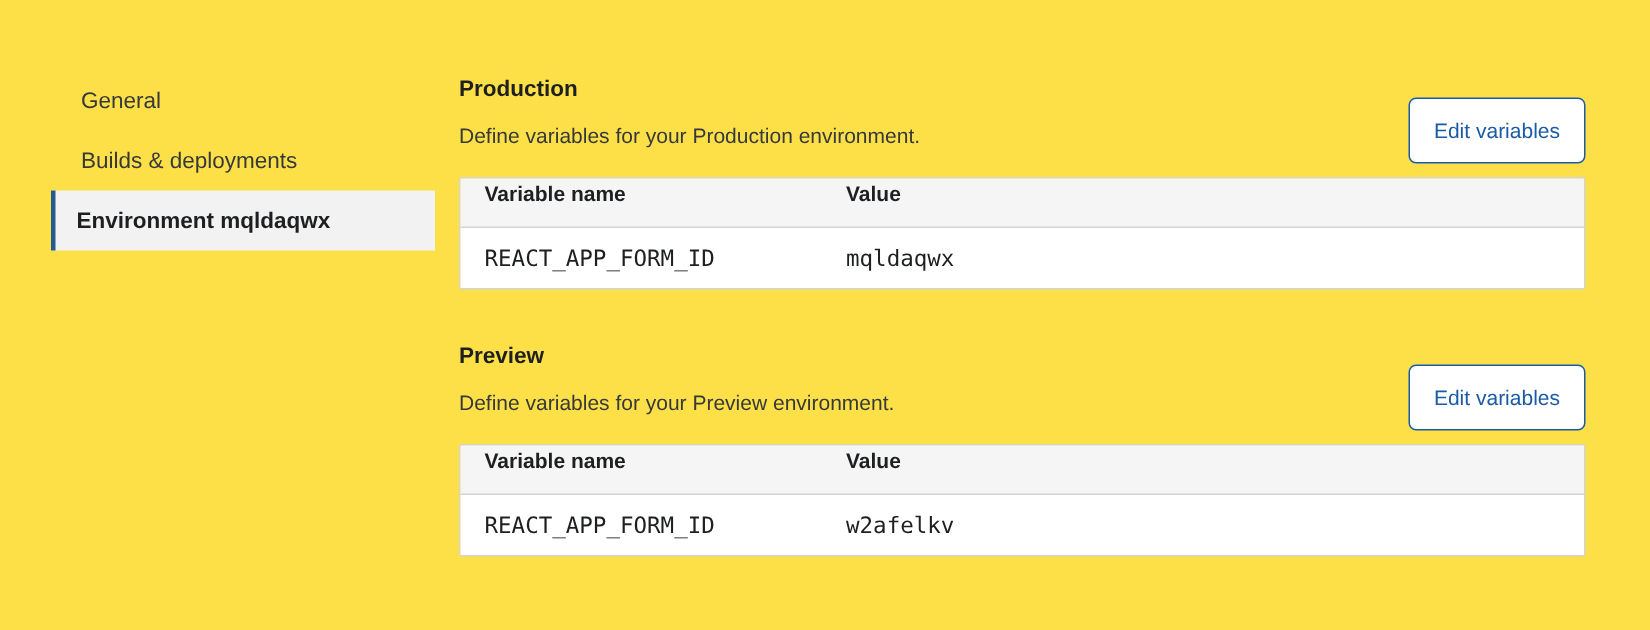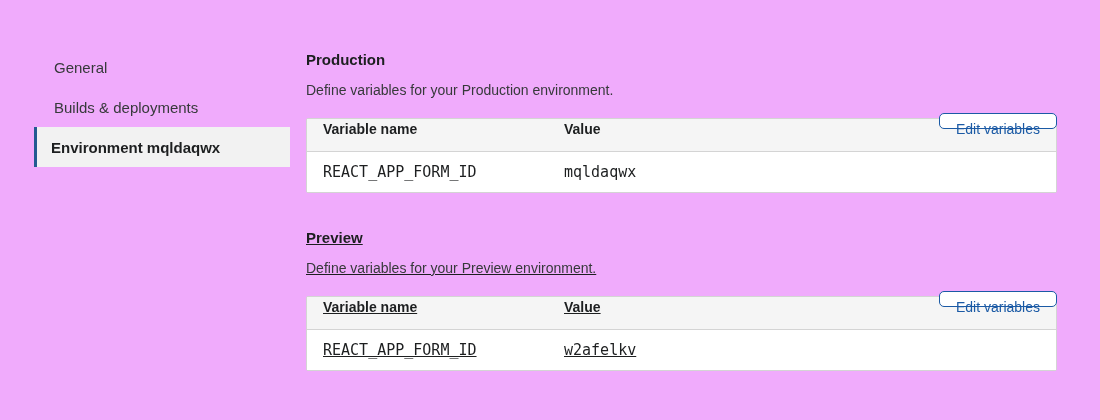--- a/index.html
+++ b/index.html
@@ -5,21 +5,21 @@
   * { margin: 0; padding: 0; box-sizing: border-box; }
   html, body { background: #ffffff; }
   body {
     font-family: "Liberation Sans", "DejaVu Sans", sans-serif;
     color: #1d1f20;
   }
   .screen {
     position: relative;
     width: 1100px;
     height: 420px;
-    background: #f0abfc;
+    background: #fde047;
     overflow: hidden;
   }
 
   
   .sidebar {
     position: absolute;
     left: 34px;
     top: 47px;
     width: 256px;
   }
@@ -44,49 +44,48 @@
   
   .main {
     position: absolute;
     left: 306px;
     top: 0;
     width: 751px;
     height: 420px;
   }
   .section { position: absolute; left: 0; width: 751px; }
   .section-production { top: 50px; }
-  .section-preview { top: 228px; text-decoration: underline; }
+  .section-preview { top: 228px; }
 
   .section-title {
     font-size: 15px;
     font-weight: 700;
     color: #1d1f20;
     line-height: 20px;
   }
   .section-desc {
     margin-top: 11px;
     font-size: 14px;
     color: #36393a;
     line-height: 18px;
   }
   .edit-btn {
     position: absolute;
     top: 15px;
     right: 0;
-    height: 16px;
+    height: 44px;
     padding: 0 16px;
     background: #ffffff;
     border: 1px solid #1b5aa5;
     border-radius: 5px;
     color: #1b5aa5;
     font-family: "Liberation Sans", "DejaVu Sans", sans-serif;
     font-size: 14px;
     line-height: 30px;
     cursor: pointer;
-    margin-top: 48px;
   }
 
   
   .var-table {
     margin-top: 19px;
     width: 751px;
     border-collapse: separate;
     border-spacing: 0;
     border: 1px solid #d4d4d4;
     border-radius: 2px;

